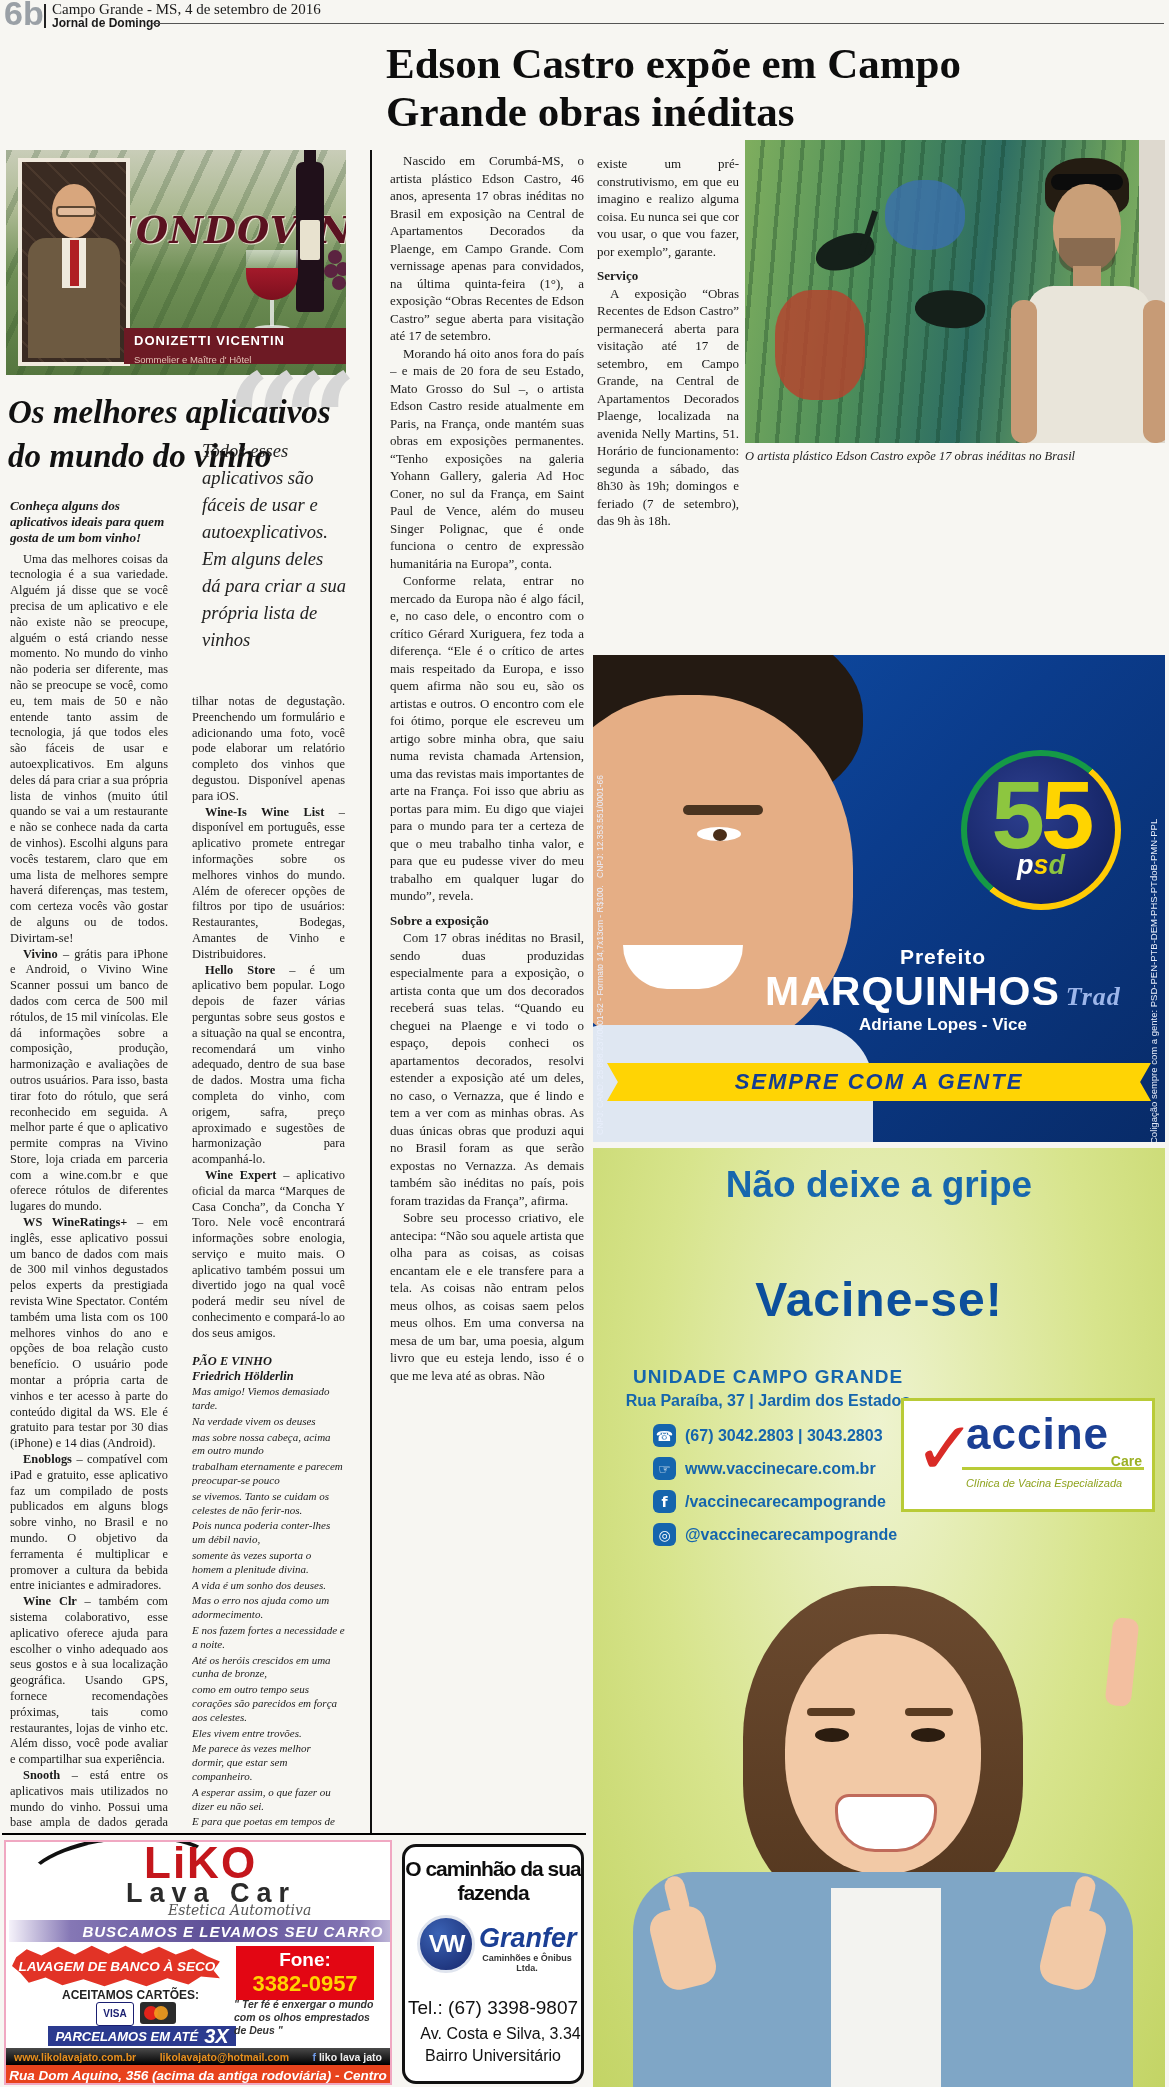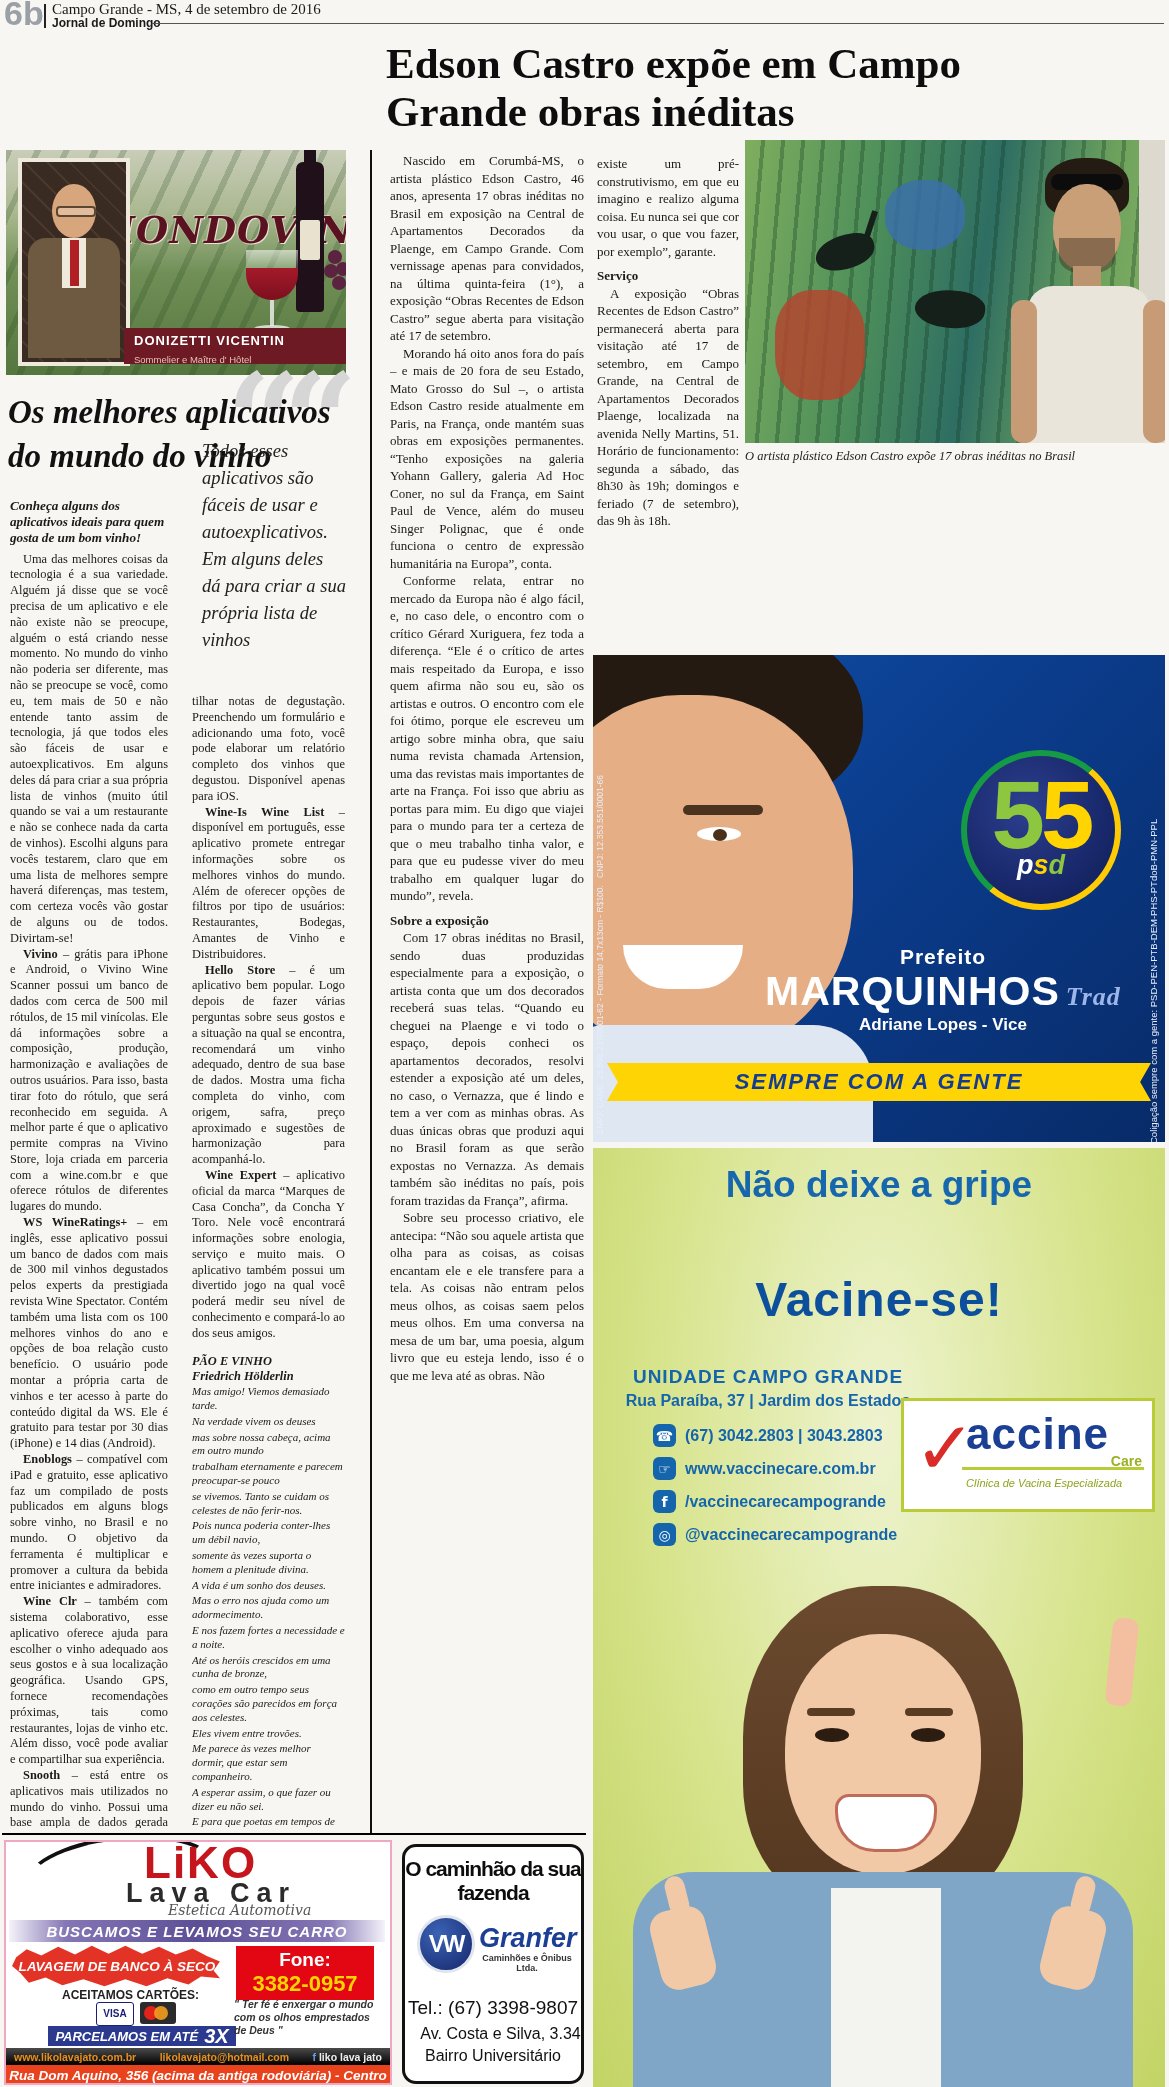--- a/index.html
+++ b/index.html
@@ -144,21 +144,21 @@
   .w-thumb-tip{position:absolute;width:20px;height:40px;border-radius:10px;background:#f2c9a6;}
   
   .liko{left:4px;top:1840px;width:388px;height:245px;background:#fff;border:2px solid #f0a8c2;box-sizing:border-box;overflow:hidden;}
   .liko-swoosh{position:absolute;left:16px;top:4px;width:190px;height:76px;border:4px solid #111;
      border-color:#111 transparent transparent transparent;border-radius:50%;transform:rotate(-6deg);}
   .liko-brand{position:absolute;left:138px;top:8px;font:bold 44px "Liberation Sans",sans-serif;color:#c4161c;letter-spacing:2px;}
   .liko-sub{position:absolute;left:120px;top:52px;font:bold 27px "Liberation Sans",sans-serif;color:#2b2b2b;letter-spacing:7px;}
   .liko-script{position:absolute;left:162px;top:82px;font:italic 14px "DejaVu Serif",serif;color:#555;}
   .liko-bar{position:absolute;left:3px;top:104px;width:376px;height:22px;
      background:linear-gradient(90deg,#f5f2fa,#8577b5 15%,#5d4f96 50%,#8577b5 85%,#f5f2fa);
-     display:flex;align-items:center;justify-content:center;}
+     display:flex;align-items:center;justify-content:center;padding-left:36px;}
   .liko-bar span{font:bold italic 15px "Liberation Sans",sans-serif;color:#fff;letter-spacing:1px;}
   .liko-burst{position:absolute;left:6px;top:130px;width:210px;height:44px;background:#e23326;
      clip-path:polygon(2% 30%,7% 12%,14% 26%,22% 6%,30% 24%,38% 4%,46% 22%,54% 4%,62% 22%,70% 6%,78% 24%,86% 10%,93% 28%,99% 40%,96% 60%,99% 78%,90% 74%,84% 92%,74% 78%,64% 96%,54% 80%,44% 96%,34% 80%,24% 94%,16% 76%,8% 88%,4% 66%,0 50%);
      display:flex;align-items:center;justify-content:center;}
   .liko-burst span{font:bold italic 13.5px "Liberation Sans",sans-serif;color:#fff;}
   .liko-fone{position:absolute;left:230px;top:132px;width:138px;height:54px;background:#e30613;text-align:center;}
   .liko-fone .fl{font:bold 19px "Liberation Sans",sans-serif;color:#ffffff;display:block;margin-top:3px;}
   .liko-fone .fn{font:bold 22px "Liberation Sans",sans-serif;color:#ffd400;display:block;}
   .liko-cards-label{position:absolute;left:56px;top:180px;font:bold 12px "Liberation Sans",sans-serif;color:#222;}
   .chip{position:absolute;top:196px;width:36px;height:22px;border-radius:3px;}

